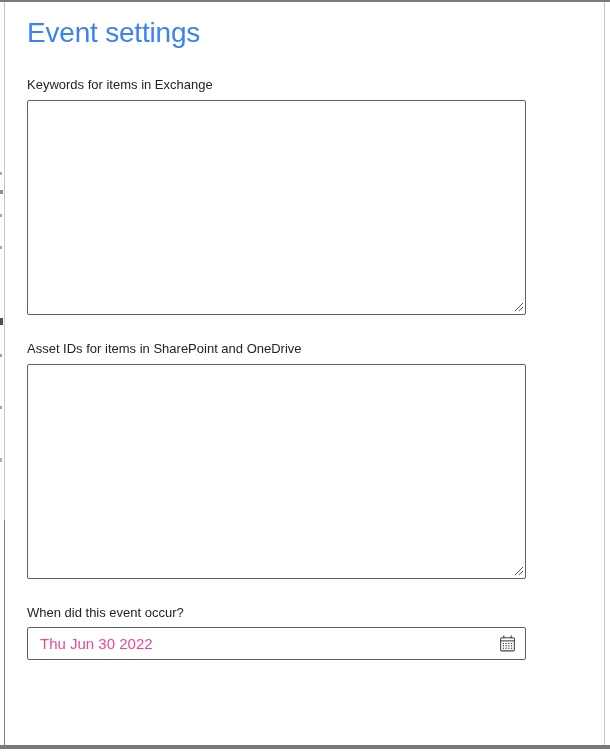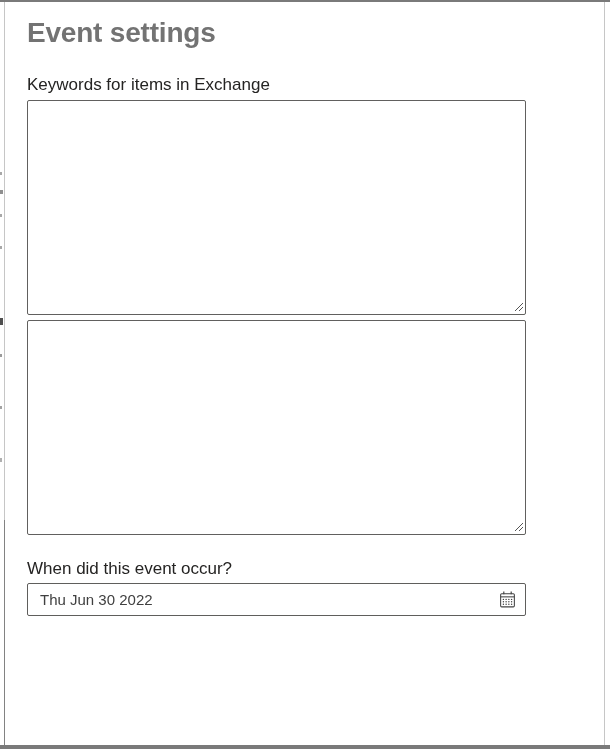--- a/index.html
+++ b/index.html
@@ -9,36 +9,36 @@
   
   .bar-top{position:absolute;top:0;left:0;width:610px;height:2px;background:#7a7a7a;}
   .bar-bottom{position:absolute;top:745px;left:0;width:610px;height:4px;background:#7a7a7a;}
   .line-left-upper{position:absolute;left:4px;top:2px;width:1px;height:518px;background:#c6c6c6;}
   .line-left-lower{position:absolute;left:4px;top:520px;width:1px;height:225px;background:#828282;}
   .line-right{position:absolute;left:604px;top:2px;width:1px;height:743px;background:#c6c6c6;}
   .frag{position:absolute;left:0;}
 
   
   .content{position:absolute;left:27px;top:0;width:561px;}
-  .title{margin:14px 0 0 0;font-size:28px;line-height:37px;font-weight:700;color:#737373;letter-spacing:-0.2px;}
+  .title{margin:14px 0 0 0;font-size:28px;line-height:37px;font-weight:400;color:#3b82f6;letter-spacing:-0.2px;}
   .desc{margin:17px 0 0 0;font-size:14px;line-height:21px;color:#323130;}
   .desc span{white-space:nowrap;}
-  .field-label{display:block;margin-top:24px;font-size:17px;line-height:20px;color:#252423;}
+  .field-label{display:block;margin-top:24px;font-size:13px;line-height:20px;color:#252423;}
   .label-bold{font-weight:400;}
 
   .textarea-wrap{position:relative;margin-top:5px;width:499px;}
   .big-textarea{display:block;box-sizing:border-box;width:499px;height:215px;
       border:1px solid #61605e;border-radius:2px;resize:none;background:#ffffff;
       font:14.5px "Liberation Sans",sans-serif;color:#252423;padding:8px 10px;outline:none;}
   .grip{position:absolute;right:2px;bottom:3px;width:11px;height:11px;cursor:nwse-resize;}
 
   .date-field{position:relative;margin-top:4px;box-sizing:border-box;width:499px;height:33px;
       border:1px solid #5f5e5c;border-radius:2px;display:flex;align-items:center;background:#ffffff;}
   .date-input{border:none;outline:none;flex:1;min-width:0;padding:0 0 0 12px;
-      font:15px "Liberation Sans",sans-serif;color:#404040;background:transparent;}
+      font:15px "Liberation Sans",sans-serif;color:#ec4899;background:transparent;}
   .cal-btn{width:30px;height:30px;display:flex;align-items:center;justify-content:center;
       margin-right:3px;cursor:pointer;background:none;border:none;padding:0;}
 </style>
 </head>
 <body>
 
 <div class="screen">
 
   <div class="bar-top"></div>
   <div class="bar-bottom"></div>
@@ -61,20 +61,21 @@
 
 
     <label class="field-label" for="kw">Keywords for items in Exchange</label>
     <div class="textarea-wrap">
       <textarea id="kw" class="big-textarea" style=""></textarea>
       <svg class="grip" viewBox="0 0 11 11">
         <path d="M10 2L2 10M10 6L6 10" stroke="#555555" stroke-width="1" fill="none"></path>
       </svg>
     </div>
 
+    <label class="field-label" for="aid">Asset IDs for items in SharePoint and OneDrive</label>
     <div class="textarea-wrap">
       <textarea id="aid" class="big-textarea" style=""></textarea>
       <svg class="grip" viewBox="0 0 11 11">
         <path d="M10 2L2 10M10 6L6 10" stroke="#555555" stroke-width="1" fill="none"></path>
       </svg>
     </div>
 
     <label class="field-label label-bold" for="evdate">When did this event occur?</label>
     <div class="date-field">
       <input id="evdate" class="date-input" type="text" value="Thu Jun 30 2022" style="">

